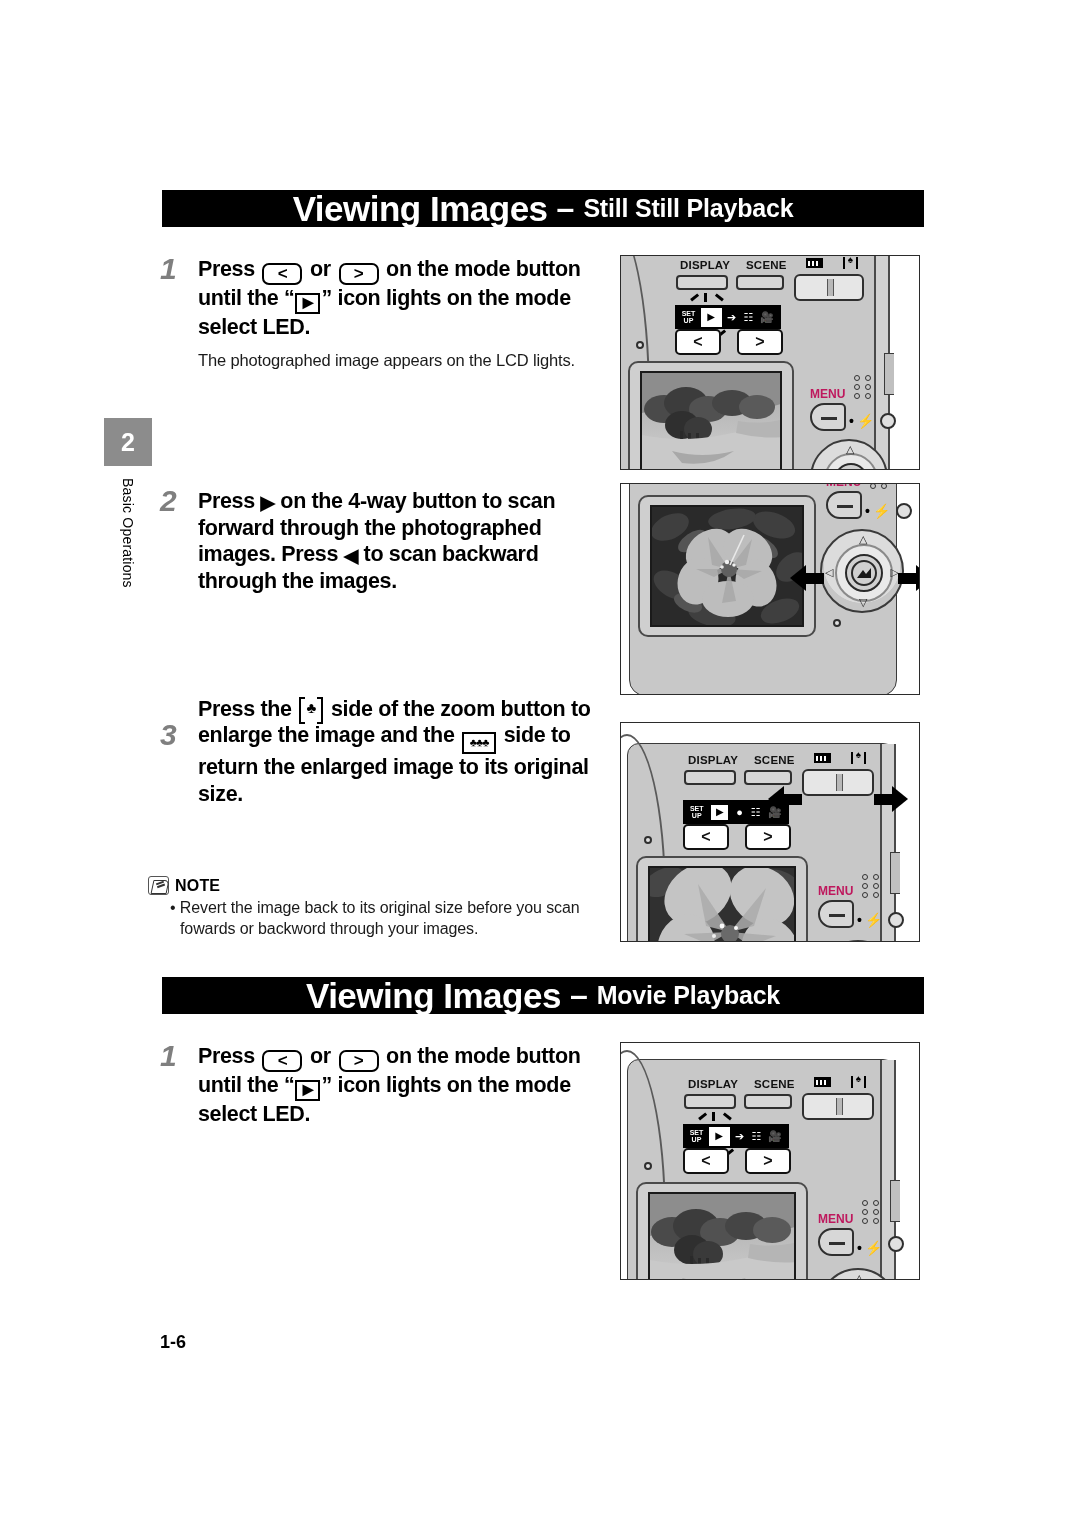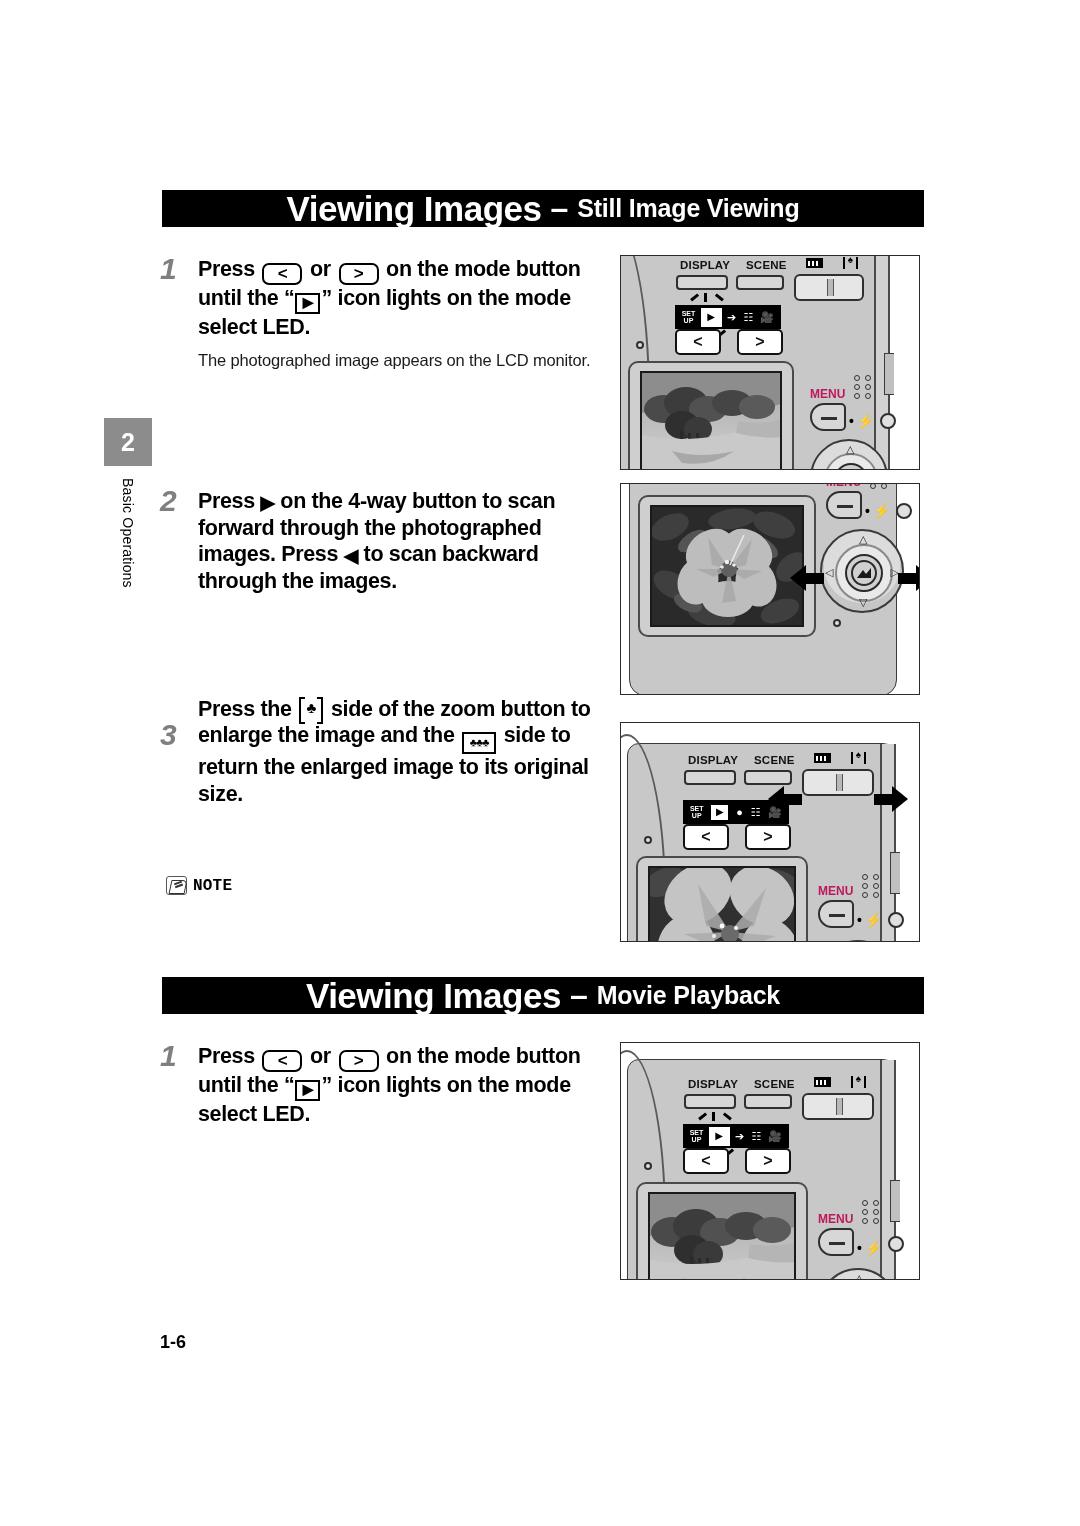--- a/index.html
+++ b/index.html
@@ -100,21 +100,21 @@
   }
   .wide {
     display:inline-block; vertical-align:-4px;
     border:2.4px solid #000; background:#fff;
     width:34px; height:22px; text-align:center; line-height:16px;
     font-size:11px; letter-spacing:-1px; margin:0 2px;
   }
   .tri { display:inline-block; vertical-align:-1px; font-size:19px; line-height:19px; }
 
   
-  .note { position: absolute; left: 166px; width: 452px; font-family: Liberation Mono, monospace; }
+  .note { position: absolute; left: 148px; width: 452px; }
   .note-head { display: flex; align-items: center; gap: 6px; }
   .note-icon {
     width: 21px; height: 19px; border: 1.6px solid #555; border-radius: 3px;
     position: relative; background: #fff; flex: none;
   }
   .note-icon::before {
     content:""; position:absolute; left:3px; top:3px;
     width:14px; height:12px; background:#fff;
     border:1.4px solid #333; transform: skewX(-12deg);
     border-radius: 1px 5px 1px 1px;
@@ -290,32 +290,32 @@
   <div class="chap-tab">
     <span>2</span>
   </div>
   <div class="chap-label">
     <span>Basic Operations</span>
   </div>
 
   <div class="sec-bar" style="top:190px;">
     <span class="t1">Viewing Images</span>
     <span class="dash">–</span>
-    <span class="t2">Still Image Viewing</span>
+    <span class="t2">Still Still Playback</span>
   </div>
 
   <div class="step" style="top:256px;">
     <div class="step-num">1</div>
     <div class="step-body">
       <div class="step-head">Press
         <span class="key">&lt;</span>
         or
         <span class="key">&gt;</span>
         on the mode button until the “<span class="ibox"><i>▶</i></span>” icon lights on the mode select LED.</div>
-      <div class="step-sub">The photographed image appears on the LCD monitor.</div>
+      <div class="step-sub">The photographed image appears on the LCD lights.</div>
     </div>
   </div>
 
   <div class="step" style="top:488px;">
     <div class="step-num">2</div>
     <div class="step-body">
       <div class="step-head">Press <span class="tri">▶</span> on the 4-way button to scan forward through the photographed images. Press <span class="tri">◀</span> to scan backward through the images.</div>
     </div>
   </div>
 
@@ -325,20 +325,23 @@
       <div class="step-head" style="visibility: hidden; height: 0px; overflow: hidden;">Press the  side of the zoom button and the<br>
         </div>
       <div class="step-head" style="margin-top:-26.5px;">Press the <span class="tele"><b>♣</b></span> side of the zoom button to enlarge the image and the <span class="wide">♣♣♣</span> side to return the enlarged image to its original size.</div>
     </div>
   </div>
 
   <div class="note" style="top:876px;">
     <div class="note-head">
       <div class="note-icon"></div>
       <div class="note-title">NOTE</div>
+    </div>
+    <div class="note-list">
+      <div class="note-item">• <span>Revert the image back to its original size before you scan fowards or backword through your images.</span></div>
     </div>
   </div>
 
   <div class="sec-bar" style="top:977px;">
     <span class="t1">Viewing Images</span>
     <span class="dash">–</span>
     <span class="t2">Movie Playback</span>
   </div>
 
   <div class="step" style="top:1043px;">

